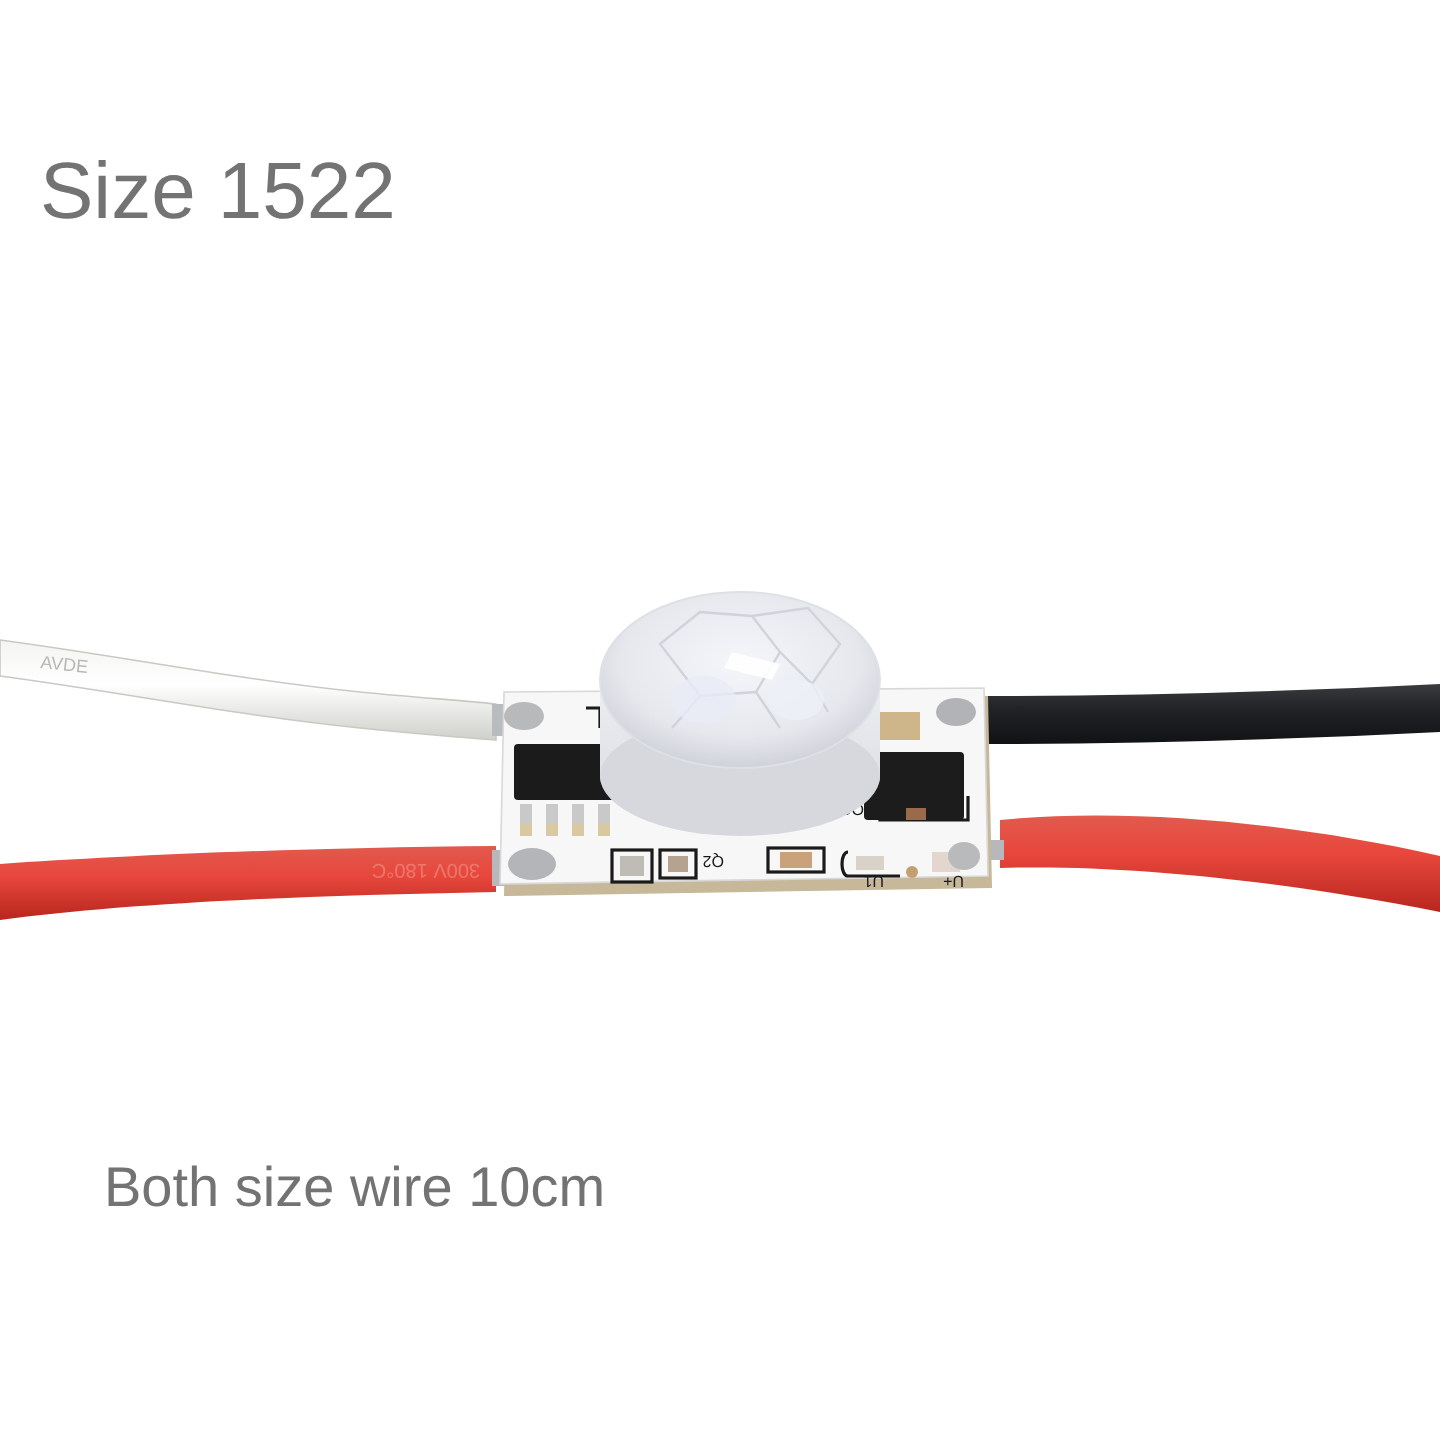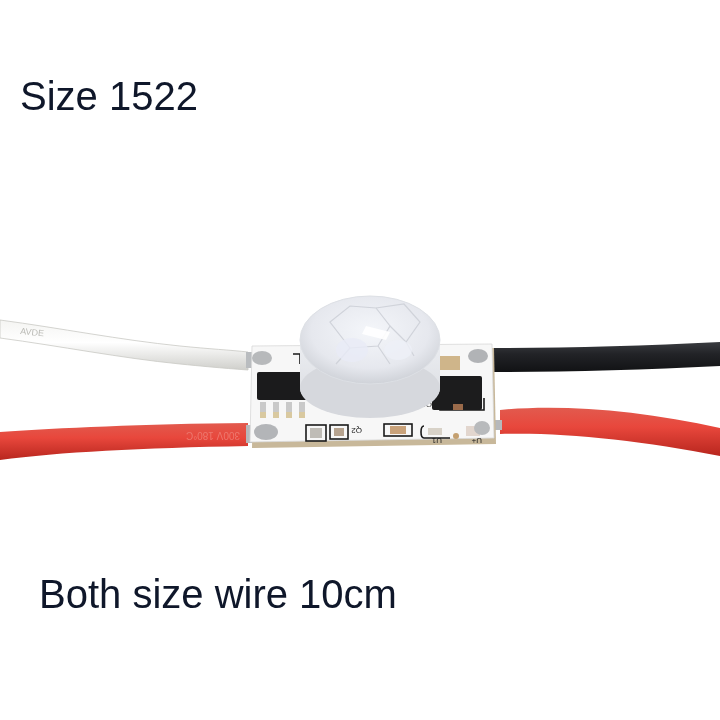--- a/index.html
+++ b/index.html
@@ -1,19 +1,19 @@
 <!DOCTYPE html>
 <html><head>
   <meta charset="utf-8">
   <style>
     html, body { margin:0; padding:0; }
     body { width:720px; height:720px; background:#ffffff; position:relative; overflow:hidden; font-family:"Liberation Sans", sans-serif; }
-    .caption { position:absolute; color:#0f172a; font-weight:400; letter-spacing:0; white-space:nowrap; }
+    .caption { position:absolute; color:#737373; font-weight:400; letter-spacing:0; white-space:nowrap; }
     #title { left:20px; top:72px; font-size:40px; line-height:48px; }
-    #subtitle { left:39px; top:570px; font-size:40px; line-height:48px; }
+    #subtitle { left:52px; top:570px; font-size:28px; line-height:48px; }
     #scene { position:absolute; left:0; top:0; width:720px; height:720px; }
   </style>
 </head>
 <body>
 
 <svg id="scene" viewBox="0 0 720 720" xmlns="http://www.w3.org/2000/svg">
   <defs>
     <linearGradient id="whiteWire" x1="0" y1="0" x2="0" y2="1">
       <stop offset="0" stop-color="#f4f4f2"></stop>
       <stop offset="0.45" stop-color="#ffffff"></stop>

